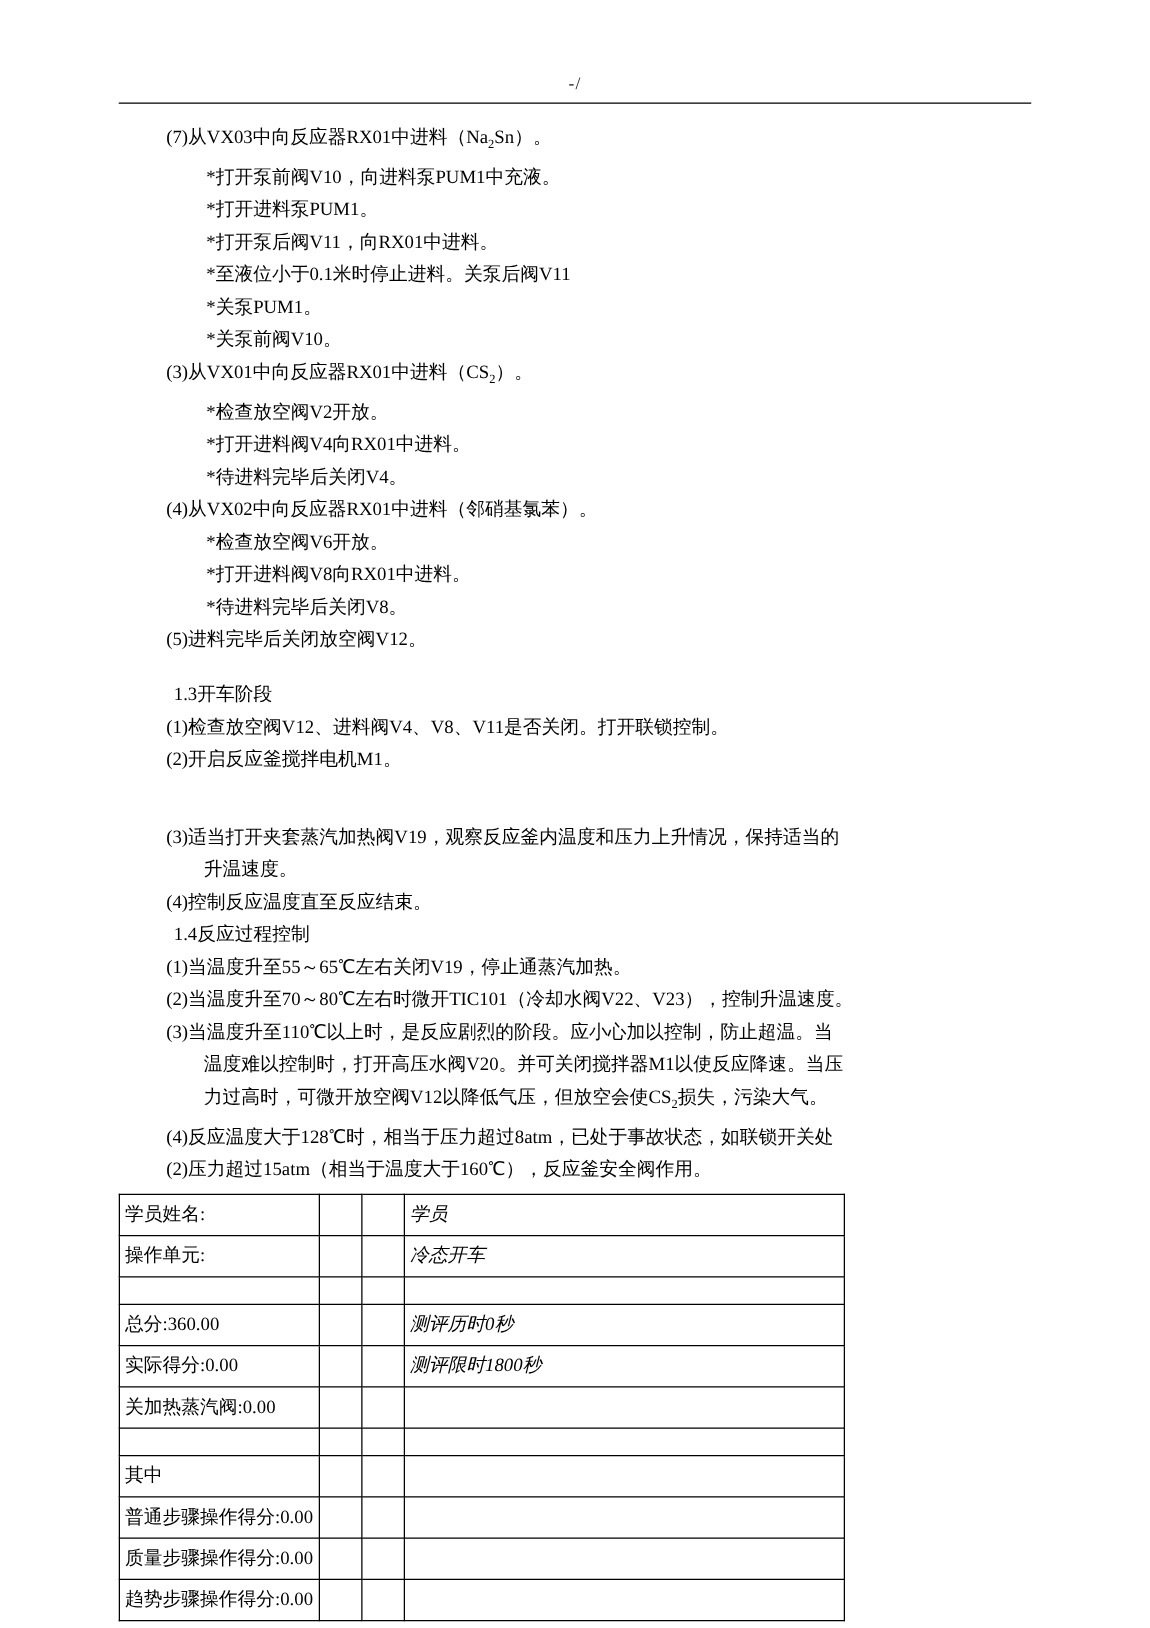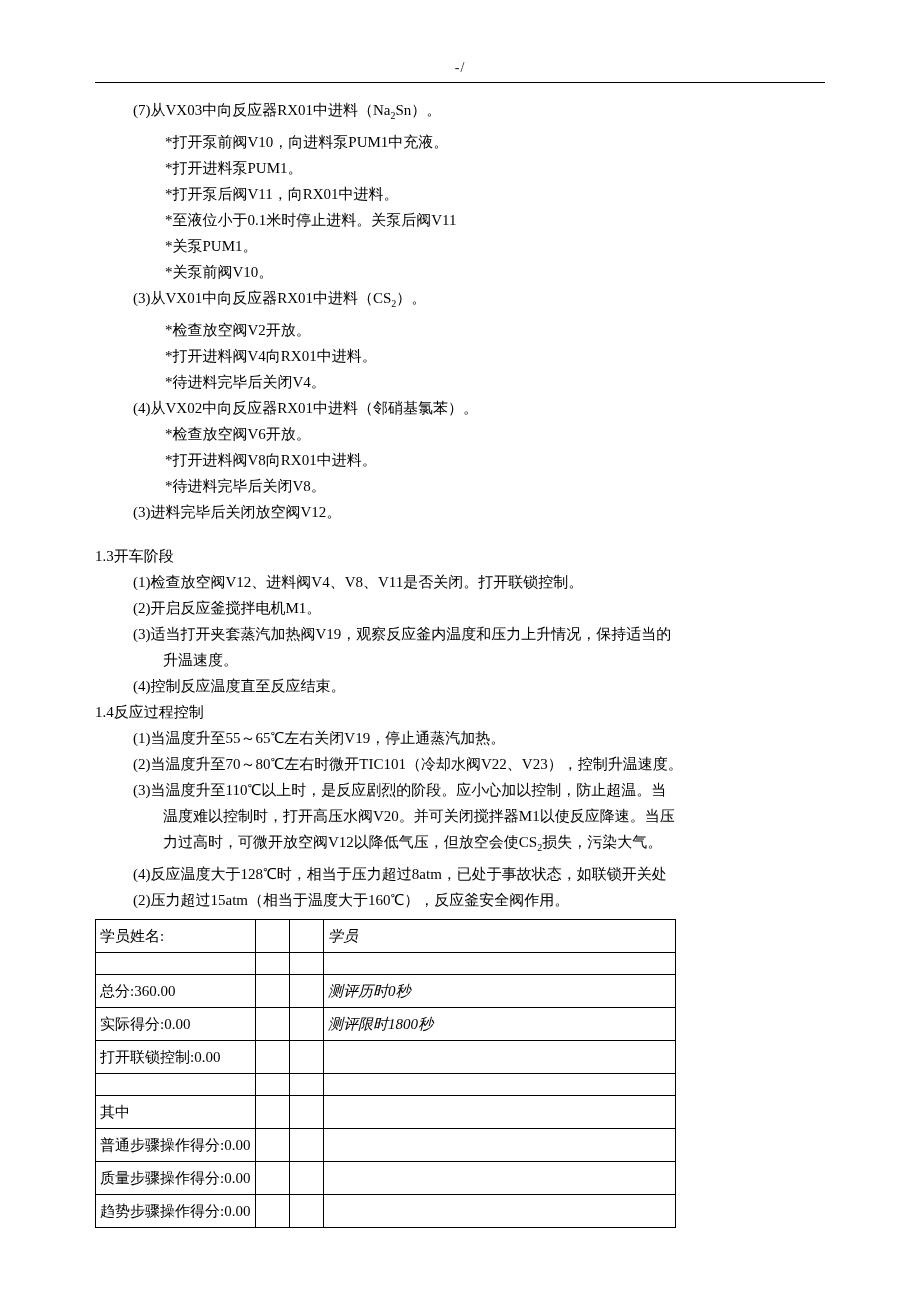--- a/index.html
+++ b/index.html
@@ -22,21 +22,21 @@
     color: #222;
     letter-spacing: 1px;
     padding-bottom: 6px;
     border-bottom: 1px solid #000;
     margin-bottom: 14px;
   }
   .body-text {
     font-size: 15px;
     line-height: 26px;
   }
-  .lvl1 { padding-left: 0px; }
+  .lvl1 { padding-left: 0px; margin-left: 44px; }
   .lvl2 { padding-left: 38px; }
   .lvl3 { padding-left: 70px; }
   .para {
     text-align: justify;
   }
   .sub { vertical-align: sub; font-size: 10px; }
   table.score {
     border-collapse: collapse;
     margin-top: 6px;
     margin-left: 0px;
@@ -78,28 +78,28 @@
     </div>
     <div class="lvl3 para">*检查放空阀V2开放。</div>
     <div class="lvl3 para">*打开进料阀V4向RX01中进料。</div>
     <div class="lvl3 para">*待进料完毕后关闭V4。</div>
 
     <div class="lvl2 para">(4)从VX02中向反应器RX01中进料（邻硝基氯苯）。</div>
     <div class="lvl3 para">*检查放空阀V6开放。</div>
     <div class="lvl3 para">*打开进料阀V8向RX01中进料。</div>
     <div class="lvl3 para">*待进料完毕后关闭V8。</div>
 
-    <div class="lvl2 para">(3)进料完毕后关闭放空阀V12。</div>
+    <div class="lvl2 para">(5)进料完毕后关闭放空阀V12。</div>
 
     <div style="height:18px"></div>
 
     <div class="lvl1 para">1.3开车阶段</div>
     <div class="lvl2 para">(1)检查放空阀V12、进料阀V4、V8、V11是否关闭。打开联锁控制。</div>
     <div class="lvl2 para">(2)开启反应釜搅拌电机M1。</div>
-    <div class="lvl2 para" style="padding-left:38px;text-indent:0;">
+    <div class="lvl2 para" style="padding-left:38px;text-indent:0;margin-top:36px;">
       <span>(3)适当打开夹套蒸汽加热阀V19，观察反应釜内温度和压力上升情况，保持适当的</span><br>
       <span style="padding-left:30px">升温速度。</span>
     </div>
     <div class="lvl2 para">(4)控制反应温度直至反应结束。</div>
 
     <div class="lvl1 para">1.4反应过程控制</div>
     <div class="lvl2 para">(1)当温度升至55～65℃左右关闭V19，停止通蒸汽加热。</div>
     <div class="lvl2 para">(2)当温度升至70～80℃左右时微开TIC101（冷却水阀V22、V23），控制升温速度。</div>
     <div class="lvl2 para" style="padding-left:38px;">
       <span>(3)当温度升至110℃以上时，是反应剧烈的阶段。应小心加以控制，防止超温。当</span><br>
@@ -113,39 +113,45 @@
 
     <table class="score">
       <tbody>
           <tr>
         <td class="c1">学员姓名:</td>
         <td class="c2"></td>
         <td class="c3"></td>
         <td class="c4">学员</td>
       </tr>
       <tr>
+        <td class="c1">操作单元:</td>
+        <td class="c2"></td>
+        <td class="c3"></td>
+        <td class="c4">冷态开车</td>
+      </tr>
+      <tr>
         <td class="c1"></td>
         <td class="c2"></td>
         <td class="c3"></td>
         <td class="c4"></td>
       </tr>
       <tr>
         <td class="c1">总分:360.00</td>
         <td class="c2"></td>
         <td class="c3"></td>
         <td class="c4">测评历时0秒</td>
       </tr>
       <tr>
         <td class="c1">实际得分:0.00</td>
         <td class="c2"></td>
         <td class="c3"></td>
         <td class="c4">测评限时1800秒</td>
       </tr>
       <tr>
-        <td class="c1">打开联锁控制:0.00</td>
+        <td class="c1">关加热蒸汽阀:0.00</td>
         <td class="c2"></td>
         <td class="c3"></td>
         <td class="c4"></td>
       </tr>
       <tr>
         <td class="c1"></td>
         <td class="c2"></td>
         <td class="c3"></td>
         <td class="c4"></td>
       </tr>

